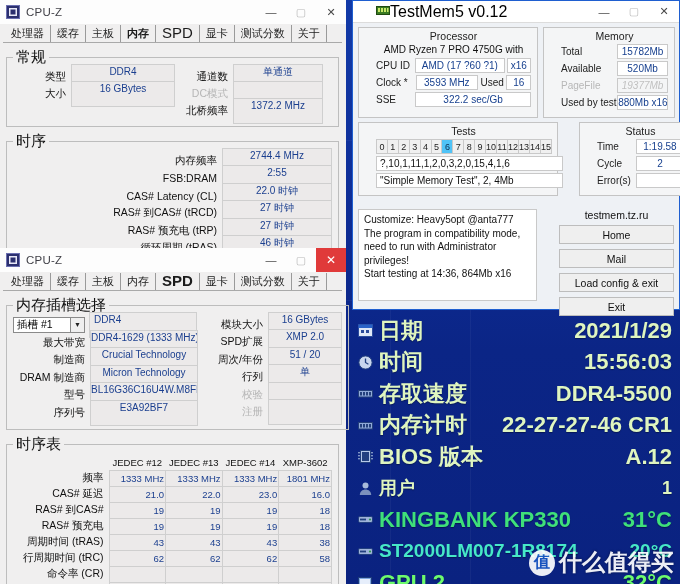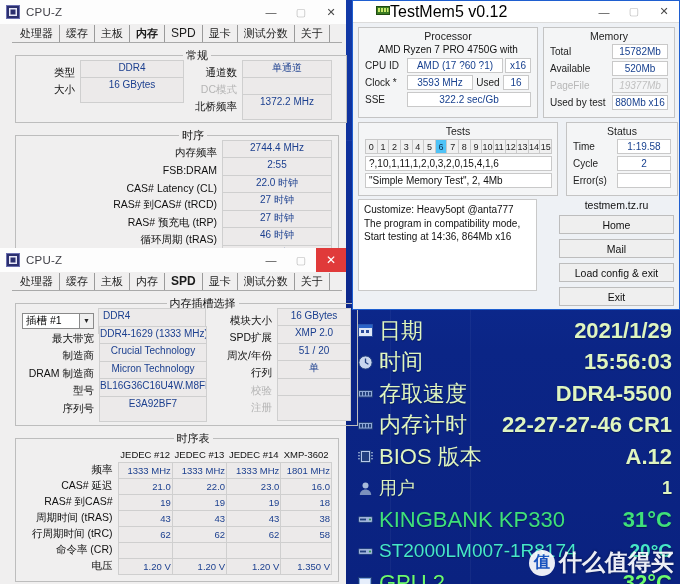--- a/index.html
+++ b/index.html
@@ -31,39 +31,39 @@
   }
   .tb-btns{ position:absolute; right:0; top:0; height:100%; display:flex; }
   .tb-btn{
     width:30px;height:100%;display:flex;align-items:center;justify-content:center;
     font-size:11px;color:#4a4a4a;
   }
   .tb-btn.close-hot{ background:#e03a3a; color:#fff; font-size:12px; }
   .tb-btn.dim{ color:#b8b8b8; }
 
   
-  .cpuz-body{ background:#f0efef; padding:0 4px 2px 12px; }
+  .cpuz-body{ background:#f0efef; padding:0 4px 2px 3px; }
   .tabs{
     display:flex; align-items:flex-end; height:19px;
     border-bottom:1px solid #a9a9a9; padding-left:2px;
     background:#f0efef;
   }
   .tab{
     font-size:11px; color:#1b1b1b; padding:1px 6px 2px 6px;
     border-right:1px solid #9a9a9a; line-height:14px; white-space:nowrap;
   }
   .tab.active{ font-weight:bold; }
-  .tab.en{ font-size:12px;margin-top:8px; }
+  .tab.en{ font-size:15px;margin-top:8px; }
 
   fieldset.grp{
     border:1px solid #bdbdbd; margin:5px 3px 0 3px; padding:2px 6px 6px 6px;
     position:relative;
   }
   fieldset.grp > legend{
-    font-size:11px; color:#111; padding:0 3px; margin-left:16px;text-align:center;
+    font-size:15px; color:#111; padding:0 3px; margin-left:0;
   }
   .row{ display:flex; align-items:center; height:15px; margin-bottom:2px; }
   .lbl{ font-size:10.5px; color:#111; text-align:right; padding-right:5px; white-space:nowrap; }
   .lbl.dim{ color:#b5b5b5; }
   .val{
     flex:none; background:#eceaea; border:1px solid #cfcfcf;
     font-size:10px; color:#1b3f8f; text-align:center;
     height:26px; line-height:13px; overflow:hidden; white-space:nowrap;
   }
   .val.blank{ color:transparent; }
@@ -118,21 +118,21 @@
     left:352px; top:0; width:328px; height:310px;
     background:#eef1f5; border:1px solid #1f5fd0;
   }
   #tm5 .tm5-title{
     height:22px; background:#ffffff; display:flex; align-items:center; position:relative;
     border-bottom:1px solid #dcdcdc;
     padding-left:16px;
   }
   #tm5 .tm5-inner{ padding:4px 5px; }
   .tm-panel{
-    border:1px solid #c4c4c4; background:#f4f5f6; padding:2px 6px 5px 6px; position:relative;
+    border:1px solid #c4c4c4; background:#f4f5f6; padding:2px 6px 5px 17px; position:relative;
   }
   .tm-head{ text-align:center; font-size:10.5px; color:#222; margin-bottom:2px; }
   .tm-row{ display:flex; align-items:center; height:15px; margin-bottom:2px; }
   .tm-lab{ font-size:10px; color:#222; white-space:nowrap; }
   .tm-lab.dim{ color:#b7b7b7; }
   .tm-box{
     border:1px solid #c9c9c9; background:#ffffff; height:15px; line-height:13px;
     font-size:10px; color:#17408f; text-align:center; overflow:hidden; white-space:nowrap;
   }
   .tm-box.dimb{ color:#c0c0c0; background:#f4f5f6;font-style:italic; }
@@ -155,21 +155,21 @@
   .tm-site{ text-align:center;font-size:10.5px;color:#111;margin-bottom:4px; }
 
   
   #info{
     position:absolute; left:352px; top:312px; width:328px; height:272px;
     padding:3px 8px 0 6px;
   }
   .irow{ display:flex; align-items:center; height:31.5px; }
   .iicon{ width:15px;height:15px;flex:none;margin-right:6px; }
   .ilabel{
-    font-size:22px; font-weight:normal; color:#dff5c0; white-space:nowrap;
+    font-size:22px; font-weight:bold; color:#dff5c0; white-space:nowrap;
     letter-spacing:0px; text-shadow:0 1px 1px rgba(0,0,0,.35);
   }
   .ivalue{
     margin-left:auto; font-size:22px; font-weight:bold; color:#dff5c0;
     white-space:nowrap; text-shadow:0 1px 1px rgba(0,0,0,.35);
   }
   .irow.small .ilabel, .irow.small .ivalue{ font-size:18px; }
   .irow.green .ilabel, .irow.green .ivalue{ color:#3fe07a; }
   .irow.cyan .ilabel, .irow.cyan .ivalue{ color:#46e8c8; font-size:19px; }
   .irow.lime .ilabel, .irow.lime .ivalue{ color:#6dfb6d; }
@@ -416,20 +416,27 @@
             </tr>
             <tr>
               <td class="rl">CAS# 延迟</td>
               <td class="">21.0</td>
               <td class="">22.0</td>
               <td class="">23.0</td>
               <td class="">16.0</td>
             </tr>
             <tr>
               <td class="rl">RAS# 到CAS#</td>
+              <td class="">19</td>
+              <td class="">19</td>
+              <td class="">19</td>
+              <td class="">18</td>
+            </tr>
+            <tr>
+              <td class="rl">RAS# 预充电</td>
               <td class="">19</td>
               <td class="">19</td>
               <td class="">19</td>
               <td class="">18</td>
             </tr>
             <tr>
               <td class="rl">周期时间 (tRAS)</td>
               <td class="">43</td>
               <td class="">43</td>
               <td class="">43</td>
@@ -521,21 +528,21 @@
               <span class="tm-box dimb" style="width:56px">19377Mb</span>
             </div>
             <div class="tm-row">
               <span class="tm-lab" style="width:62px">Used by test</span>
               <span class="tm-box" style="width:56px">880Mb x16</span>
             </div>
           </div>
       </div>
     </div>
 
-    <div style="display:flex;gap:8px;margin-top:4px;">
+    <div style="display:flex;gap:21px;margin-top:4px;">
       <div class="tm-panel" style="width:200px;">
         <div class="tm-head">Tests</div>
         <div class="tests-grid" id="tm5-tests-grid">
             <span class="tcell">0</span>
             <span class="tcell">1</span>
             <span class="tcell">2</span>
             <span class="tcell">3</span>
             <span class="tcell">4</span>
             <span class="tcell">5</span>
             <span class="tcell on">6</span>
@@ -565,25 +572,26 @@
               <span class="tm-box" style="width:54px">2</span>
             </div>
             <div class="tm-row">
               <span class="tm-lab" style="width:44px">Error(s)</span>
               <span class="tm-box" style="width:54px"></span>
             </div>
           </div>
       </div>
     </div>
 
-    <div style="display:flex;gap:22px;margin-top:3px;">
+    <div style="display:flex;gap:22px;margin-top:13px;">
       <div class="tm-msg" style="width:186px">
         <div id="tm5-log">
             <div>Customize: Heavy5opt @anta777</div>
             <div>The program in compatibility mode,</div>
+            <div>need to run with Administrator privileges!</div>
             <div>Start testing at 14:36, 864Mb x16</div>
           </div>
       </div>
       <div style="width:120px">
         <div class="tm-site">testmem.tz.ru</div>
         <div id="tm5-buttons">
             <div class="tm-btn">Home</div>
             <div class="tm-btn">Mail</div>
             <div class="tm-btn">Load config &amp; exit</div>
             <div class="tm-btn">Exit</div>

